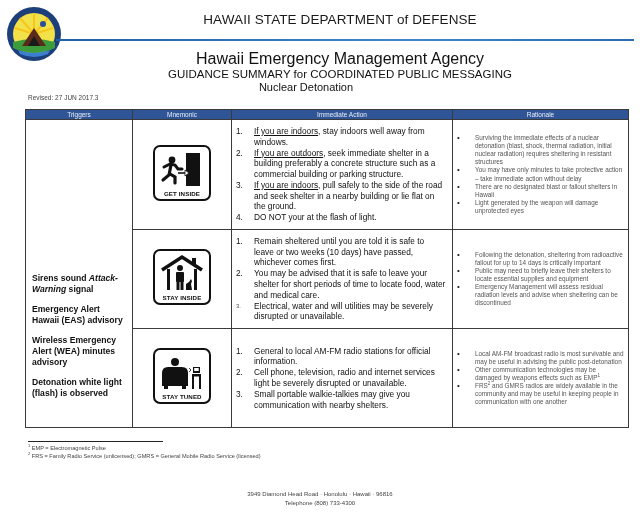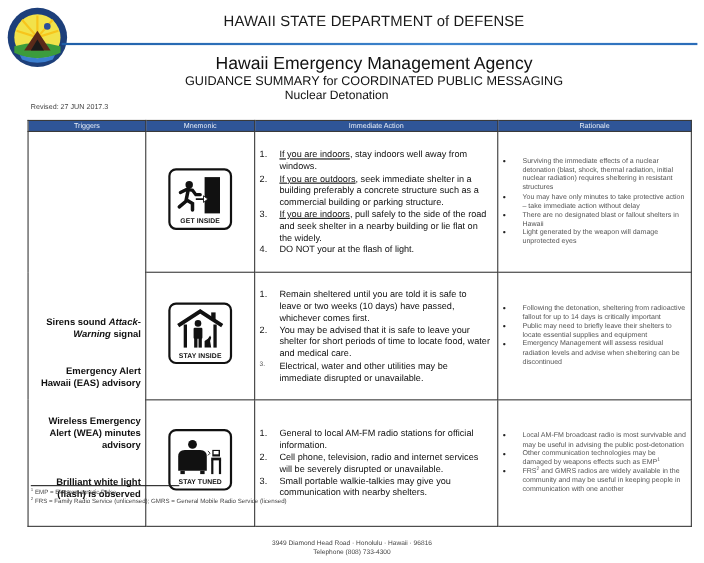--- a/index.html
+++ b/index.html
@@ -10,21 +10,21 @@
     .blue-rule { left: 56px; top: 39px; width: 578px; height: 2px; background: linear-gradient(to right, #1f5fa8, #3f86cf 60%, #2a6cb8); }
     .sub-agency { left: 0; width: 640px; top: 50px; text-align: center; font-size: 16px; padding-left: 40px; box-sizing: border-box; }
     .doc-title { left: 0; width: 640px; top: 68px; text-align: center; font-size: 11.5px; font-weight: normal; padding-left: 40px; box-sizing: border-box; }
     .doc-subtitle { left: 0; width: 572px; top: 81px; text-align: center; font-size: 11px; padding-left: 40px; box-sizing: border-box; }
     .revised { left: 28px; top: 94px; font-size: 6.5px; color: #444; }
 
     table.grid { position: absolute; left: 25px; top: 109px; width: 603px; border-collapse: collapse; table-layout: fixed; }
     table.grid th { background: #2f5597; color: #e8eef8; font-weight: normal; font-size: 6.5px; height: 9px; padding: 0; border: 1px solid #3a3a3a; text-align: center; }
     table.grid td { border: 1px solid #3a3a3a; vertical-align: middle; padding: 0; }
     .trig-cell { vertical-align: middle !important; padding: 0 4px 0 6px !important; }
-    .trigger { font-size: 8.6px; font-weight: bold; line-height: 11px; margin: 23px 0; text-align: right; }
+    .trigger { font-size: 8.6px; font-weight: bold; line-height: 11px; margin: 9px 0; }
     .trigger em { font-style: italic; }
     .mnemo { text-align: center; }
     .icon-box { display: inline-block; width: 58px; height: 56px; border: 2.5px solid #111; border-radius: 7px; position: relative; box-sizing: border-box; background: #fff; }
     .icon-box svg { position: absolute; left: 3px; top: 3px; }
     .icon-label { position: absolute; left: 0; right: 0; bottom: 2px; font-size: 6.2px; font-weight: bold; text-align: center; letter-spacing: 0.1px; }
     ol.actions { margin: 0; padding: 0 6px 0 0; list-style: none; font-size: 8.3px; line-height: 10.8px; }
     ol.actions li { display: flex; }
     ol.actions li .num { width: 18px; flex: 0 0 18px; padding-left: 4px; box-sizing: content-box; }
     ol.actions li .num.small { font-size: 6px; color: #555; }
     ol.actions u { text-decoration: underline; }
@@ -81,21 +81,21 @@
     </tr>
   </thead>
   <tbody>
 
     <tr style="height:110px">
       <td class="trig-cell" rowspan="3" style="padding-top:70px !important; vertical-align: top !important;">
         <div style="height:74px"></div>
         <div class="trigger"><span>Sirens sound </span><em>Attack-Warning</em><span> signal</span></div>
         <div class="trigger">Emergency Alert Hawaii (EAS) advisory</div>
         <div class="trigger">Wireless Emergency Alert (WEA) minutes advisory</div>
-        <div class="trigger">Brilliant white light (flash) is observed</div>
+        <div class="trigger">Detonation white light (flash) is observed</div>
       </td>
       <td class="mnemo">
         <div class="icon-box">
           <svg width="48" height="38" viewBox="0 0 48 38">
             <rect x="28" y="3" width="14" height="33" fill="#111"></rect>
             <circle cx="14" cy="10" r="3.4" fill="#111"></circle>
             <path d="M6 17 L12 14 L17 15 L20 19 L24 19" stroke="#111" stroke-width="3" fill="none" stroke-linecap="round"></path>
             <path d="M13 15 L11 25 L5 30" stroke="#111" stroke-width="3.2" fill="none" stroke-linecap="round"></path>
             <path d="M12 24 L17 27 L17 33" stroke="#111" stroke-width="3.2" fill="none" stroke-linecap="round"></path>
             <path d="M20 23 L29 23" stroke="#111" stroke-width="1.6"></path>
@@ -109,21 +109,21 @@
           <li>
               <span class="num">1.</span>
               <span><u>If you are indoors</u><span>, stay indoors well away from windows.</span></span>
             </li>
           <li>
               <span class="num">2.</span>
               <span><u>If you are outdoors</u><span>, seek immediate shelter in a building preferably a concrete structure such as a commercial building or parking structure.</span></span>
             </li>
           <li>
               <span class="num">3.</span>
-              <span><u>If you are indoors</u><span>, pull safely to the side of the road and seek shelter in a nearby building or lie flat on the widely.</span></span>
+              <span><u>If you are indoors</u><span>, pull safely to the side of the road and seek shelter in a nearby building or lie flat on the ground.</span></span>
             </li>
           <li>
               <span class="num">4.</span>
               <span> DO NOT your at the flash of light.</span>
             </li>
         </ol>
       </td>
       <td>
         <ul class="rat">
           <li>
@@ -168,21 +168,21 @@
           <li>
               <span class="num">1.</span>
               <span>Remain sheltered until you are told it is safe to leave or two weeks (10 days) have passed, whichever comes first.</span>
             </li>
           <li>
               <span class="num">2.</span>
               <span>You may be advised that it is safe to leave your shelter for short periods of time to locate food, water and medical care.</span>
             </li>
           <li>
               <span class="num small">3.</span>
-              <span>Electrical, water and other utilities may be immediate disrupted or unavailable.</span>
+              <span>Electrical, water and will utilities may be severely disrupted or unavailable.</span>
             </li>
         </ol>
       </td>
       <td>
         <ul class="rat">
           <li>
               <span class="dot">•</span>
               <span>Following the detonation, sheltering from radioactive fallout for up to 14 days is critically important</span>
             </li>
           <li>
@@ -216,21 +216,21 @@
         </div>
       </td>
       <td>
         <ol class="actions">
           <li>
               <span class="num">1.</span>
               <span>General to local AM-FM radio stations for official information.</span>
             </li>
           <li>
               <span class="num">2.</span>
-              <span>Cell phone, television, radio and internet services will be severely disrupted or unavailable.</span>
+              <span>Cell phone, television, radio and internet services light be severely disrupted or unavailable.</span>
             </li>
           <li>
               <span class="num">3.</span>
               <span>Small portable walkie-talkies may give you communication with nearby shelters.</span>
             </li>
         </ol>
       </td>
       <td>
         <ul class="rat">
           <li>

